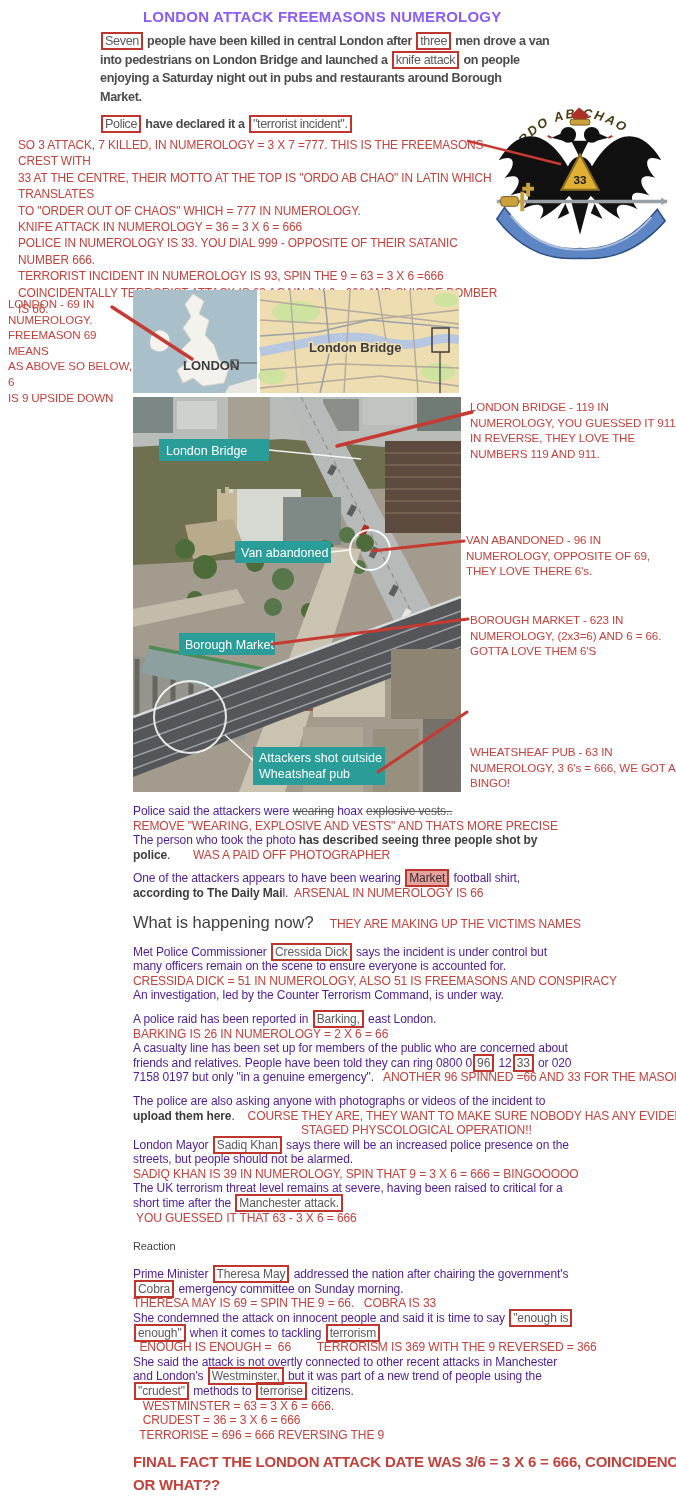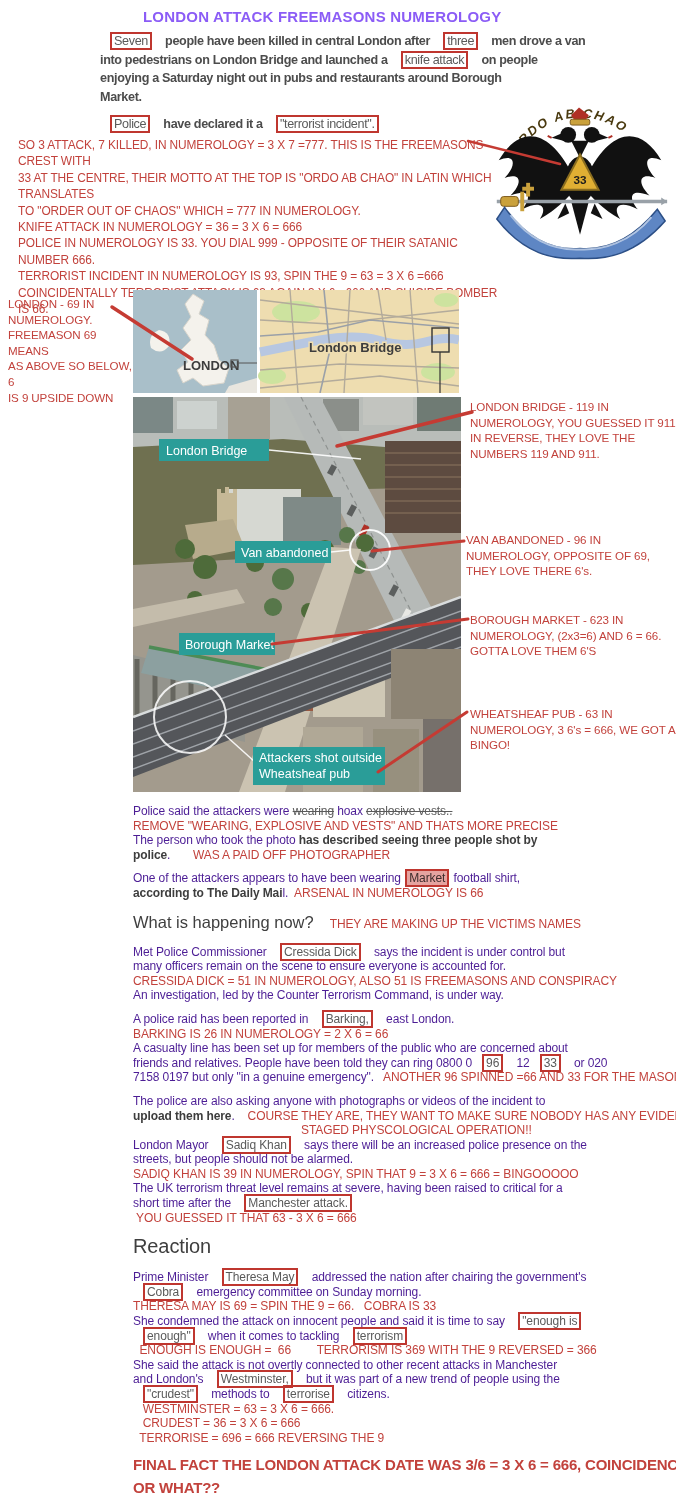--- a/index.html
+++ b/index.html
@@ -9,24 +9,24 @@
   
   .title{font-size:15px;font-weight:bold;color:#8b5cf6;letter-spacing:.2px;}
   
   .line{white-space:pre;line-height:14.6px;font-size:12px;color:#5a5a5a;letter-spacing:-.1px;}
   .intro .line{line-height:18.5px;font-size:12.6px;letter-spacing:-.35px;}
   .seg-p{color:#4c1d95;}
   .intro .seg-p,.intro .seg-b{color:#4c4c4c;font-weight:bold;}
   .seg-b{font-weight:bold;color:#3d3d3d;}
   .seg-r{color:#c2423c;}
   .seg-st{color:#5a5a5a;text-decoration:line-through;}
-  .seg-box{border:2px solid #bf362f;padding:0 2px;margin:-2px 10px;}
+  .seg-box{border:2px solid #bf362f;padding:0 2px;margin:-2px 1px;}
   .seg-bf{border:2px solid #bf362f;background:rgba(197,52,44,.45);padding:0 2px;margin:-2px 1px;color:#3d2c2c;}
   .seg-h1{font-size:16.5px;color:#3f3f3f;letter-spacing:0;}
-  .seg-h2{font-size:20px;color:#3f3f3f;}
+  .seg-h2{font-size:11px;color:#3f3f3f;}
   .seg-big{font-size:15px;font-weight:bold;color:#c2423c;letter-spacing:-.2px;}
   .seg-ri{padding-left:168px;}
   .line-heading{line-height:24px;}
   .line-big{line-height:21px;}
   .block{margin-bottom:9px;}
   .block:last-child{margin-bottom:0;}
   
   .preline{white-space:pre-line;}
   .redtext{color:#c2423c;font-size:11.9px;line-height:16.4px;letter-spacing:-.1px;}
   .annot{color:#c2423c;font-size:11.6px;line-height:15.6px;letter-spacing:-.1px;}
@@ -283,21 +283,21 @@
         <rect x="120" y="350" width="132" height="38" fill="#2a9d98"></rect>
         <text x="126" y="365" font-size="12.5" fill="#ffffff">Attackers shot outside</text>
         <text x="126" y="381" font-size="12.5" fill="#ffffff">Wheatsheaf pub</text>
       </g>
     </svg>
   </div>
 
   <div class="abs annot" style="left:470px;top:399px;width:208px;">LONDON BRIDGE - 119 IN NUMEROLOGY, YOU GUESSED IT 911 IN REVERSE, THEY LOVE THE NUMBERS 119 AND 911.</div>
   <div class="abs annot" style="left:466px;top:532px;width:212px;">VAN ABANDONED - 96 IN NUMEROLOGY, OPPOSITE OF 69, THEY LOVE THERE 6's.</div>
   <div class="abs annot" style="left:470px;top:612px;width:208px;">BOROUGH MARKET - 623 IN NUMEROLOGY, (2x3=6) AND 6 = 66. GOTTA LOVE THEM 6'S</div>
-  <div class="abs annot" style="left:470px;top:706px;width:205px;">WHEATSHEAF PUB - 63 IN NUMEROLOGY, 3 6's = 666, WE GOT A BINGO!</div>
+  <div class="abs annot" style="left:470px;top:744px;width:205px;">WHEATSHEAF PUB - 63 IN NUMEROLOGY, 3 6's = 666, WE GOT A BINGO!</div>
 
   <div class="abs" id="article" style="left:133px;top:804px;width:543px;">
       <div class="block">
         <div class="line"><span class="seg-p">Police said the attackers were </span><span class="seg-st">wearing</span><span class="seg-p"> hoax </span><span class="seg-st">explosive vests..</span></div>
         <div class="line"><span class="seg-r">REMOVE "WEARING, EXPLOSIVE AND VESTS" AND THATS MORE PRECISE</span></div>
         <div class="line"><span class="seg-p">The person who took the photo </span><span class="seg-b">has described seeing three people shot by</span></div>
         <div class="line"><span class="seg-b">police</span><span class="seg-p">.       </span><span class="seg-r">WAS A PAID OFF PHOTOGRAPHER</span></div>
       </div>
       <div class="block">
         <div class="line"><span class="seg-p">One of the attackers appears to have been wearing </span><span class="seg-bf">Market</span><span class="seg-p"> football shirt,</span></div>

